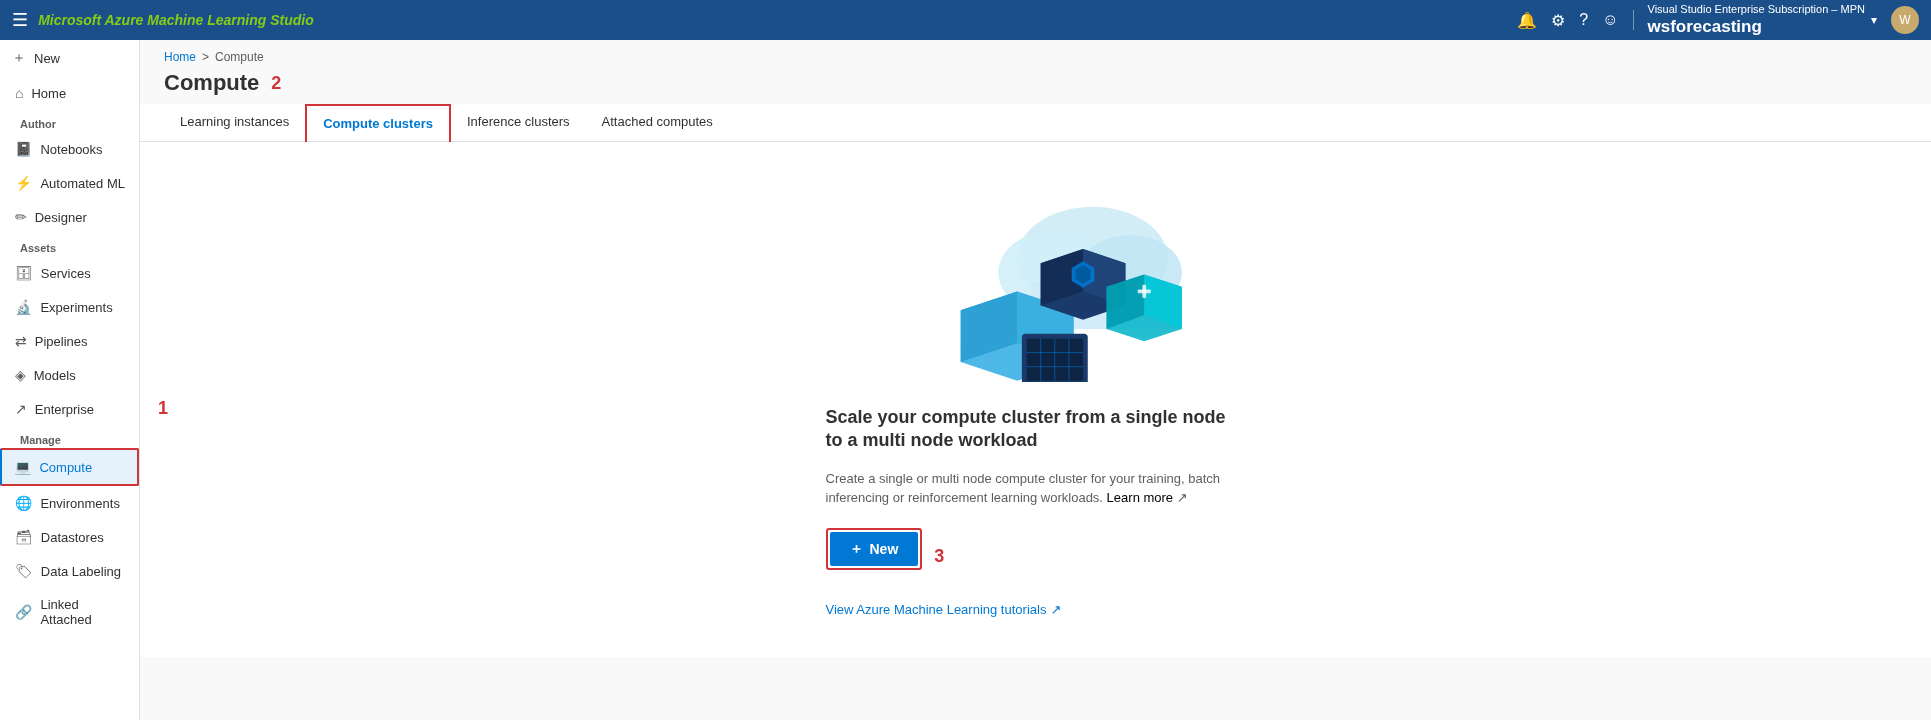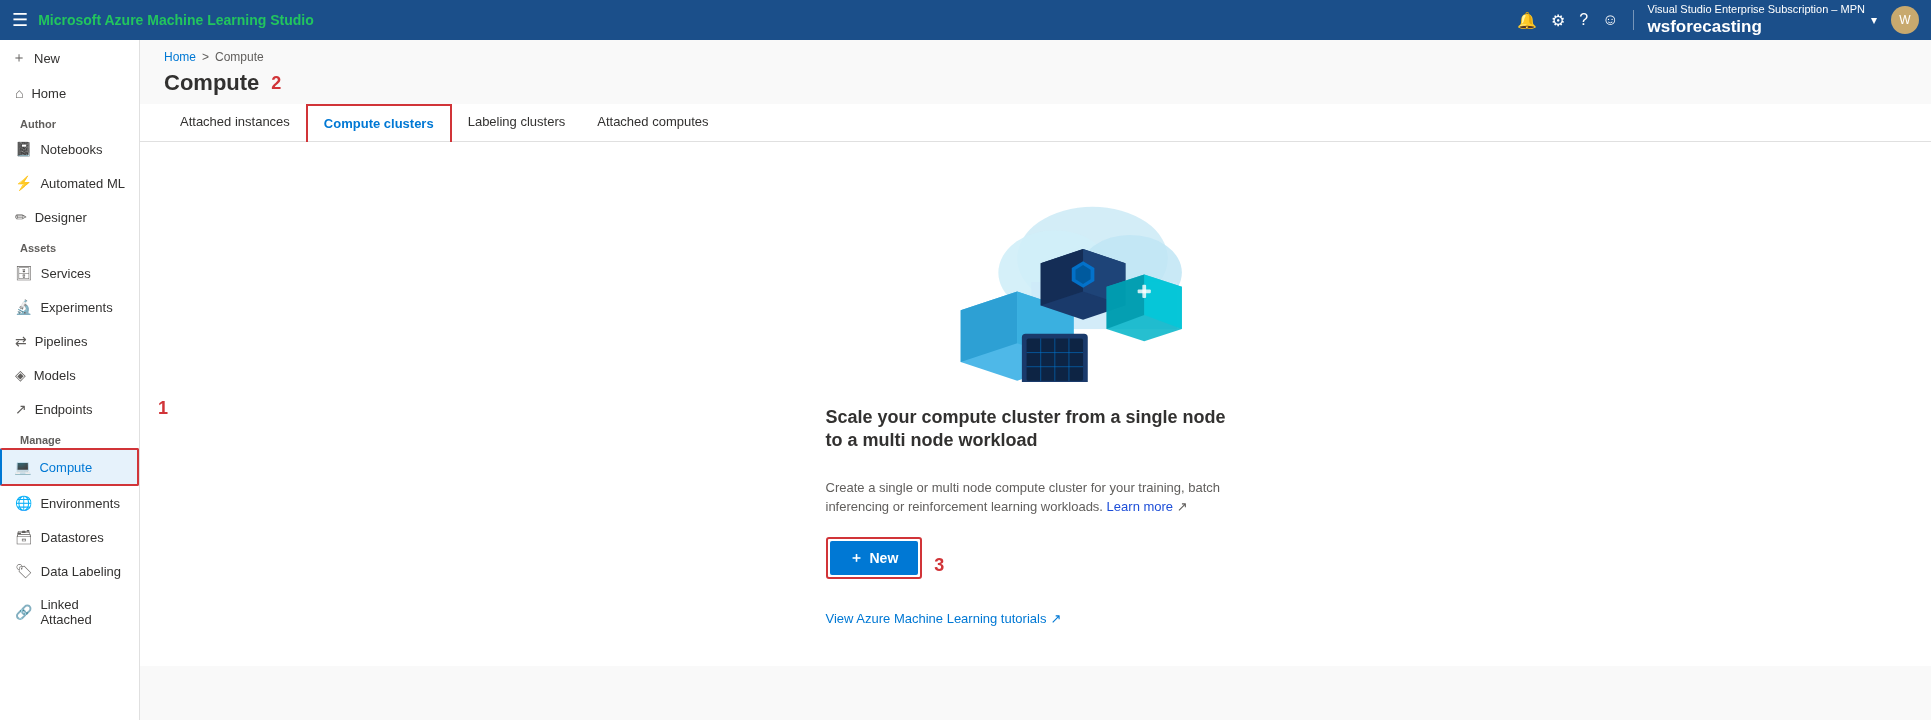--- a/index.html
+++ b/index.html
@@ -10,21 +10,21 @@
       background: #1b4f8a;
       height: 40px;
       display: flex;
       align-items: center;
       padding: 0 12px;
       color: white;
       flex-shrink: 0;
       justify-content: space-between;
     }
     .topbar-left { display: flex; align-items: center; gap: 10px; }
-    .topbar-title { font-size: 14px; font-weight: 600; color: #22c55e; }
+    .topbar-title { font-size: 14px; font-weight: 600; color: #84cc16; font-style: italic; }
     .topbar-right { display: flex; align-items: center; gap: 14px; }
     .topbar-icon { color: white; font-size: 16px; cursor: pointer; }
     .topbar-divider { width: 1px; height: 20px; background: rgba(255,255,255,0.4); }
     .topbar-user { display: flex; align-items: center; gap: 6px; color: white; font-size: 12px; justify-content: center; }
     .topbar-avatar { width: 28px; height: 28px; border-radius: 50%; background: #c8a96e; display: flex; align-items: center; justify-content: center; color: white; font-size: 12px; }
 
     
     .main-layout { display: flex; flex: 1; overflow: hidden; }
 
     
@@ -136,30 +136,30 @@
 
     
     .cloud-svg { width: 100%; height: 100%; }
 
     
     .hero-text { max-width: 420px; text-align: left; }
     .hero-title {
       font-size: 18px;
       font-weight: 600;
       color: #323130;
-      margin-bottom: 25px;
+      margin-bottom: 16px;
       line-height: 1.3;
     }
     .hero-desc {
       font-size: 13px;
       color: #605e5c;
       line-height: 1.5;
       margin-bottom: 20px;
     }
-    .hero-desc a { color: #1d4ed8; text-decoration: none; }
+    .hero-desc a { color: #000000; text-decoration: none; }
 
     
     .new-button-wrapper {
       display: inline-block;
       border: 2px solid #d13438;
       border-radius: 3px;
       padding: 2px;
       margin-bottom: 16px;
     }
     .new-btn {
@@ -274,21 +274,21 @@
       <span>Pipelines</span>
     </div>
 
     <div class="sidebar-item">
       <span class="sidebar-icon">◈</span>
       <span>Models</span>
     </div>
 
     <div class="sidebar-item">
       <span class="sidebar-icon">↗</span>
-      <span>Endpoints</span>
+      <span>Enterprise</span>
     </div>
 
     <div class="sidebar-section-label">Manage</div>
 
     <div class="sidebar-item active sidebar-active-box">
       <span class="sidebar-icon">💻</span>
       <span>Compute</span>
     </div>
 
     <div class="sidebar-item">
@@ -320,23 +320,23 @@
       <span class="breadcrumb-sep">&gt;</span>
       <span>Compute</span>
     </div>
 
     <div style="display:flex; align-items:center; gap:12px; padding: 0 24px 8px;">
       <h1 class="page-title" style="padding:0;">Compute</h1>
       <span class="annotation">2</span>
     </div>
 
     <div class="tabs">
-      <div class="tab">Attached instances</div>
+      <div class="tab">Learning instances</div>
       <div class="tab active" style="border: 2px solid #d13438; border-bottom: none; padding-bottom: 11px;">Compute clusters</div>
-      <div class="tab">Labeling clusters</div>
+      <div class="tab">Inference clusters</div>
       <div class="tab">Attached computes</div>
     </div>
 
     <div class="main-content">
 
       <div class="illustration">
         <svg class="cloud-svg" viewBox="0 0 340 200" xmlns="http://www.w3.org/2000/svg">
 
           <ellipse cx="230" cy="75" rx="80" ry="55" fill="#c8e8f5" opacity="0.8"></ellipse>
           <ellipse cx="190" cy="90" rx="60" ry="45" fill="#d0eef8" opacity="0.9"></ellipse>

